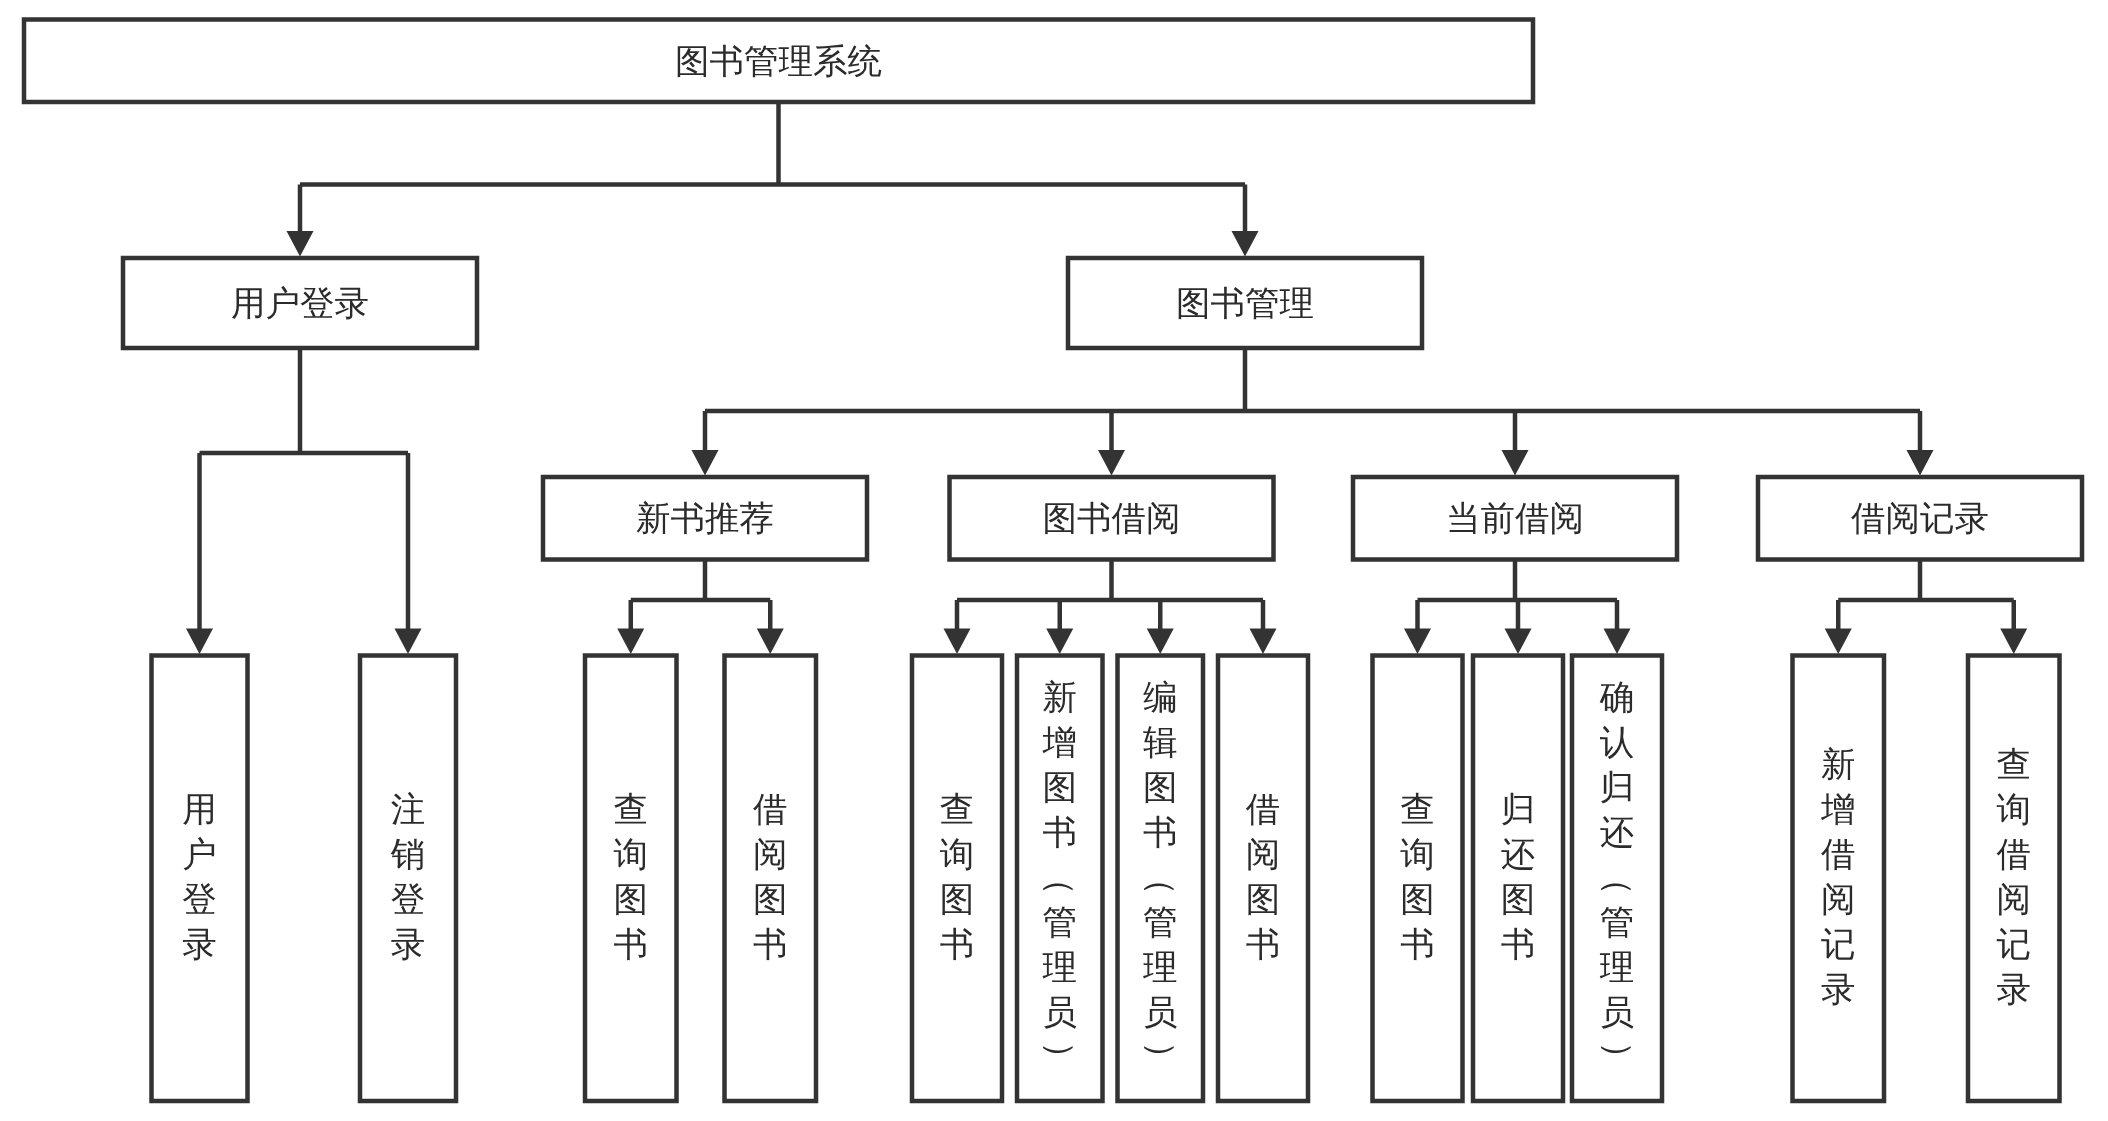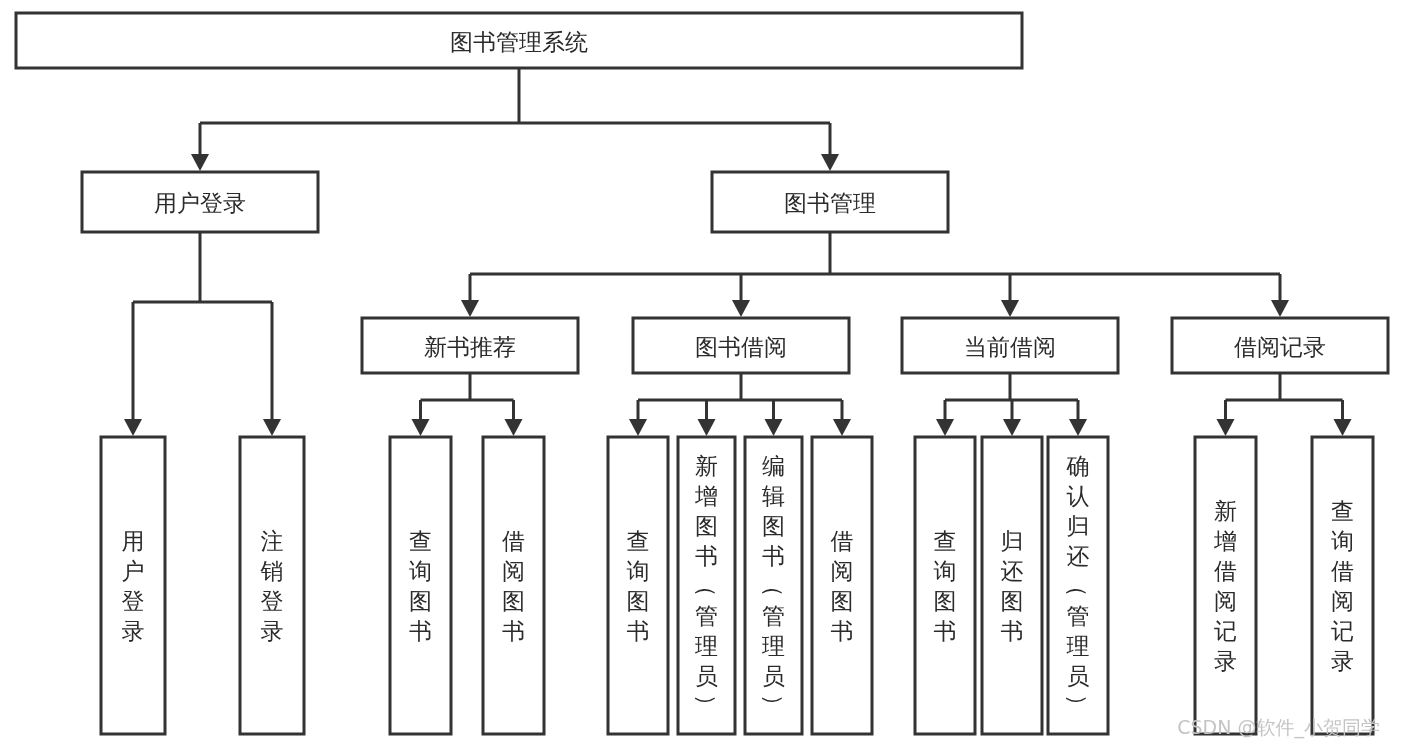--- a/index.html
+++ b/index.html
@@ -268,15 +268,14 @@
           <text x="1342.5" y="510.5" font-size="23" font-family="&quot;DejaVu Sans&quot;, &quot;Liberation Sans&quot;, sans-serif" fill="#2b2b2b" text-anchor="middle" dominant-baseline="central">查</text>
           <text x="1342.5" y="540.5" font-size="23" font-family="&quot;DejaVu Sans&quot;, &quot;Liberation Sans&quot;, sans-serif" fill="#2b2b2b" text-anchor="middle" dominant-baseline="central">询</text>
           <text x="1342.5" y="570.5" font-size="23" font-family="&quot;DejaVu Sans&quot;, &quot;Liberation Sans&quot;, sans-serif" fill="#2b2b2b" text-anchor="middle" dominant-baseline="central">借</text>
           <text x="1342.5" y="600.5" font-size="23" font-family="&quot;DejaVu Sans&quot;, &quot;Liberation Sans&quot;, sans-serif" fill="#2b2b2b" text-anchor="middle" dominant-baseline="central">阅</text>
           <text x="1342.5" y="630.5" font-size="23" font-family="&quot;DejaVu Sans&quot;, &quot;Liberation Sans&quot;, sans-serif" fill="#2b2b2b" text-anchor="middle" dominant-baseline="central">记</text>
           <text x="1342.5" y="660.5" font-size="23" font-family="&quot;DejaVu Sans&quot;, &quot;Liberation Sans&quot;, sans-serif" fill="#2b2b2b" text-anchor="middle" dominant-baseline="central">录</text>
         </g>
       </g>
   </svg>
 
-  <div class="watermark-text">CSDN @软件_小贺同学</div>
 
 </div>
 
 </body></html>

